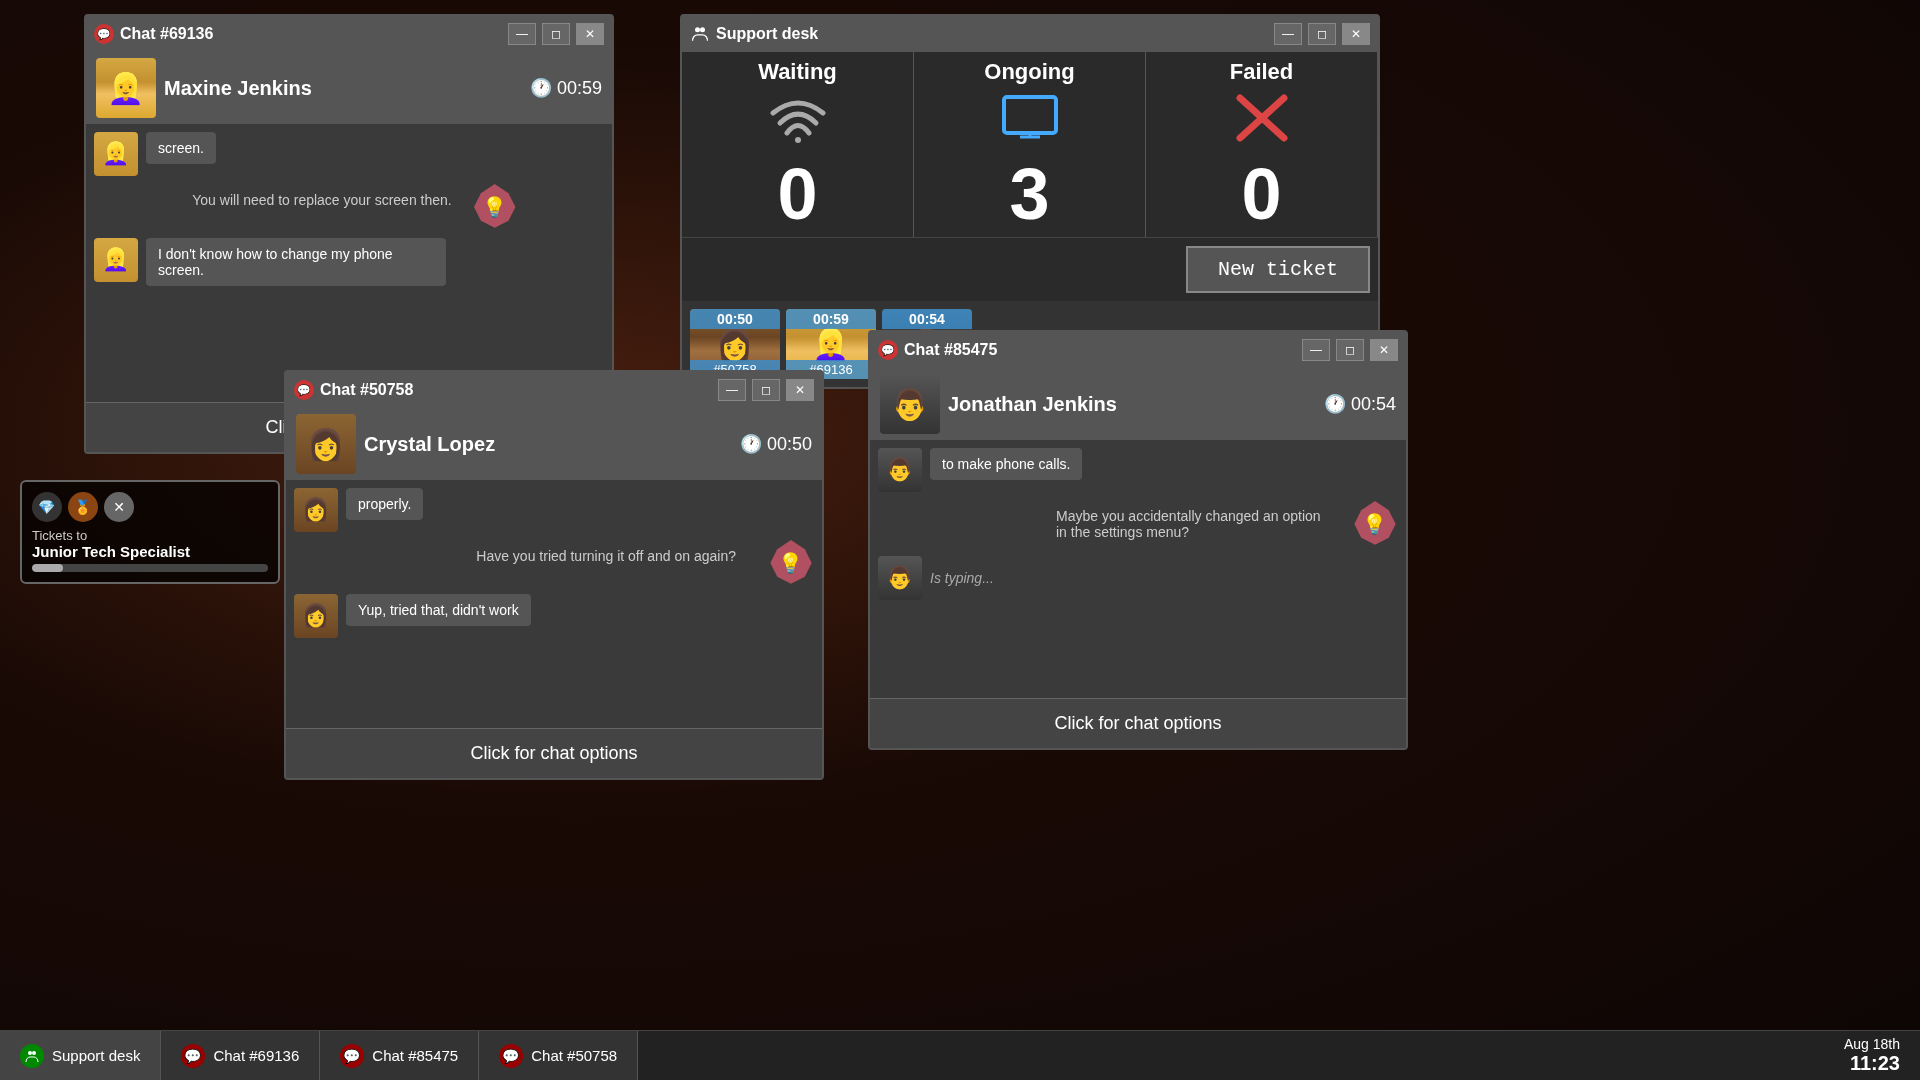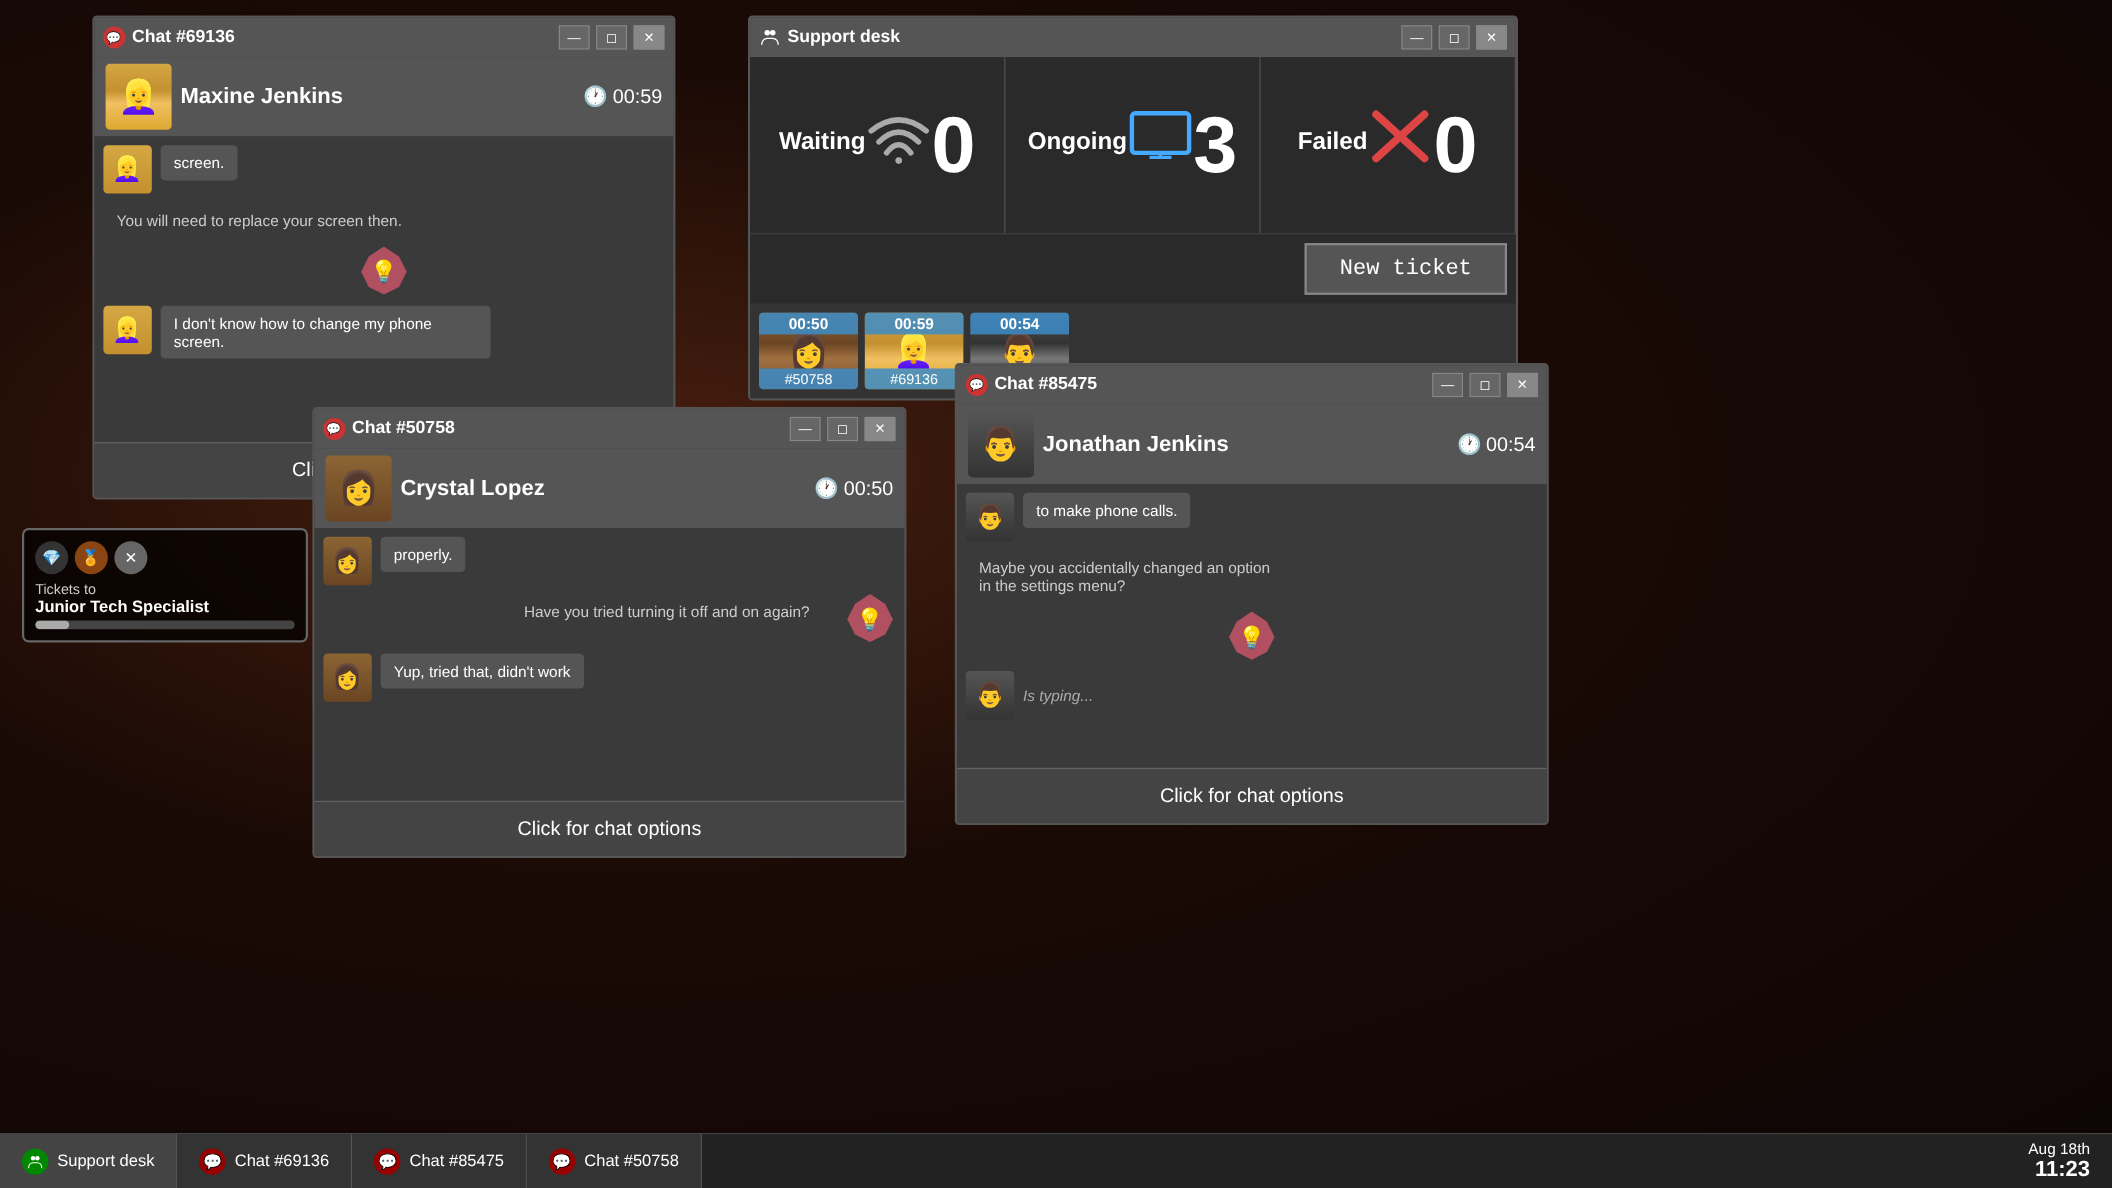--- a/index.html
+++ b/index.html
@@ -76,23 +76,24 @@
     }
 
     .stats-row {
       display: flex;
       background: #2a2a2a;
     }
 
     .stat-cell {
       flex: 1;
       display: flex;
+      flex-direction: column;
       align-items: center;
       justify-content: center;
-      padding: 24px 5px;
+      padding: 7px 5px;
       border-right: 1px solid #555;
       min-height: 160px;
     }
 
     .stat-label {
       color: white;
       font-size: 22px;
       font-weight: bold;
       margin-bottom: 8px;
     }
@@ -512,21 +513,21 @@
     <div class="chat-timer">
       <span>🕐</span>
       <span>00:59</span>
     </div>
   </div>
   <div class="chat-messages">
     <div class="msg-row">
       <div class="msg-avatar" style="background:linear-gradient(to bottom,#d4a843,#c49030);display:flex;align-items:center;justify-content:center;font-size:22px;">👱‍♀️</div>
       <div class="msg-bubble">screen.</div>
     </div>
-    <div class="msg-row" style="justify-content:center;flex-direction:column;">
+    <div class="msg-row" style="justify-content:center;">
       <div class="msg-bubble agent">You will need to replace your screen then.</div>
       <div class="lightbulb-icon">💡</div>
     </div>
     <div class="msg-row">
       <div class="msg-avatar" style="background:linear-gradient(to bottom,#d4a843,#c49030);display:flex;align-items:center;justify-content:center;font-size:22px;">👱‍♀️</div>
       <div class="msg-bubble">I don't know how to change my phone screen.</div>
     </div>
   </div>
   <div class="chat-footer">Click for chat options</div>
 </div>
@@ -582,21 +583,21 @@
     <div class="chat-timer">
       <span>🕐</span>
       <span>00:54</span>
     </div>
   </div>
   <div class="chat-messages">
     <div class="msg-row">
       <div class="msg-avatar" style="background:linear-gradient(to bottom,#555,#333);display:flex;align-items:center;justify-content:center;font-size:22px;">👨</div>
       <div class="msg-bubble">to make phone calls.</div>
     </div>
-    <div class="msg-row" style="justify-content:flex-end;flex-direction:column;">
+    <div class="msg-row" style="justify-content:flex-end;">
       <div class="msg-bubble agent">Maybe you accidentally changed an option in the settings menu?</div>
       <div class="lightbulb-icon">💡</div>
     </div>
     <div class="msg-row typing-row">
       <div class="msg-avatar" style="background:linear-gradient(to bottom,#555,#333);display:flex;align-items:center;justify-content:center;font-size:22px;">👨</div>
       <span class="typing-text">Is typing...</span>
     </div>
   </div>
   <div class="chat-footer">Click for chat options</div>
 </div>

